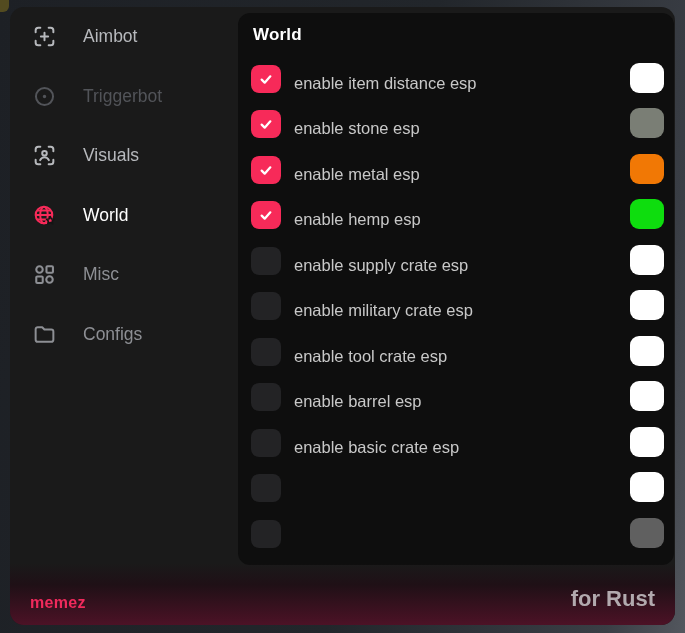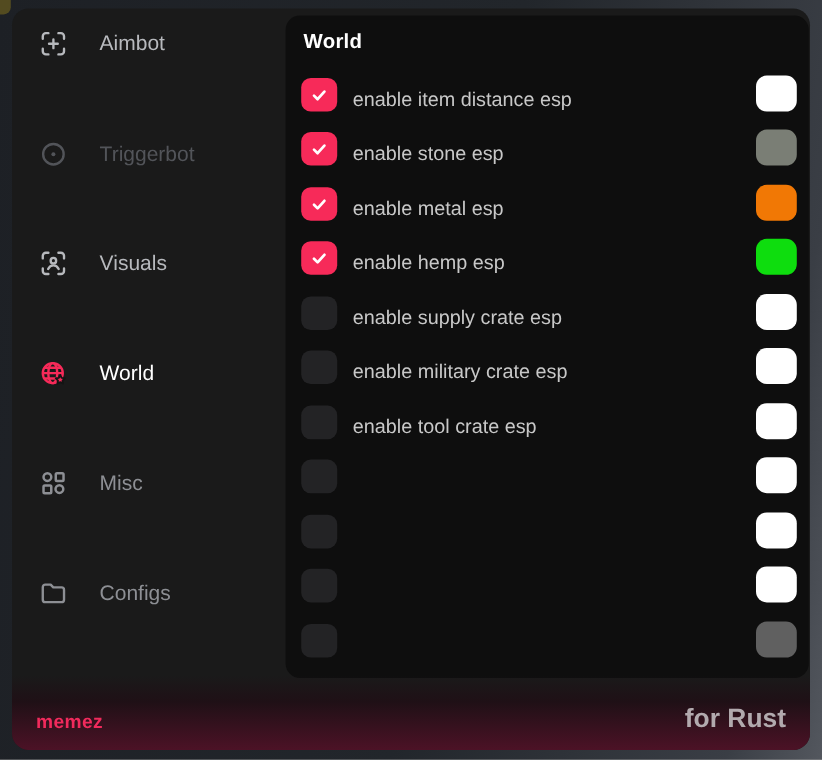--- a/index.html
+++ b/index.html
@@ -7,21 +7,21 @@
     width:685px;height:633px;position:relative;overflow:hidden;
     font-family:"Liberation Sans","DejaVu Sans",sans-serif;
     background:linear-gradient(100deg,#1d2025 0%,#22262b 55%,#3a3e45 90%,#53575e 100%);
   }
   .bg-artifact{position:absolute;left:0;top:0;width:9px;height:12px;background:#5d5420;opacity:.85;border-radius:0 0 6px 0;}
   .window{
     position:absolute;left:10px;top:7px;width:665px;height:618px;
     background:#1a1a1a;border-radius:14px;overflow:hidden;
   }
   
-  .sidebar{position:absolute;left:0;top:0;width:228px;display:flex;flex-direction:column;gap:32px;}
+  .sidebar{position:absolute;left:0;top:0;width:228px;display:flex;flex-direction:column;}
   .side-item{height:59.5px;display:flex;align-items:center;padding-left:22px;gap:26px;font-size:17.5px;font-weight:500;}
   .side-icon{width:25px;height:25px;flex:none;}
   .side-icon svg{width:25px;height:25px;display:block;}
   .state-normal{color:#b7b9bd;}
   .state-dim{color:#525459;}
   .state-muted{color:#8d8f94;text-align:right;}
   .state-active{color:#ffffff;}
   .state-active .side-icon{color:var(--accent,#f72a59);}
   
   .panel{
@@ -170,24 +170,26 @@
     <span class="row-label">enable military crate esp</span>
     <div class="swatch" style="background: rgb(255, 255, 255);"></div>
   </div>
         <div class="esp-row">
     <div class="checkbox"></div>
     <span class="row-label">enable tool crate esp</span>
     <div class="swatch" style="background: rgb(255, 255, 255);"></div>
   </div>
         <div class="esp-row">
     <div class="checkbox"></div>
-    <div class="swatch" style="background: rgb(255, 255, 255);"></div>
-  </div>
-        <div class="esp-row">
-    <div class="checkbox"></div>
+    <span class="row-label">enable barrel esp</span>
+    <div class="swatch" style="background: rgb(255, 255, 255);"></div>
+  </div>
+        <div class="esp-row">
+    <div class="checkbox"></div>
+    <span class="row-label">enable basic crate esp</span>
     <div class="swatch" style="background: rgb(255, 255, 255);"></div>
   </div>
         <div class="esp-row">
     <div class="checkbox"></div>
     <div class="swatch" style="background: rgb(255, 255, 255);"></div>
   </div>
         <div class="esp-row">
     <div class="checkbox"></div>
     <span class="row-label"></span>
     <div class="swatch" style="background: rgb(96, 96, 96);"></div>

